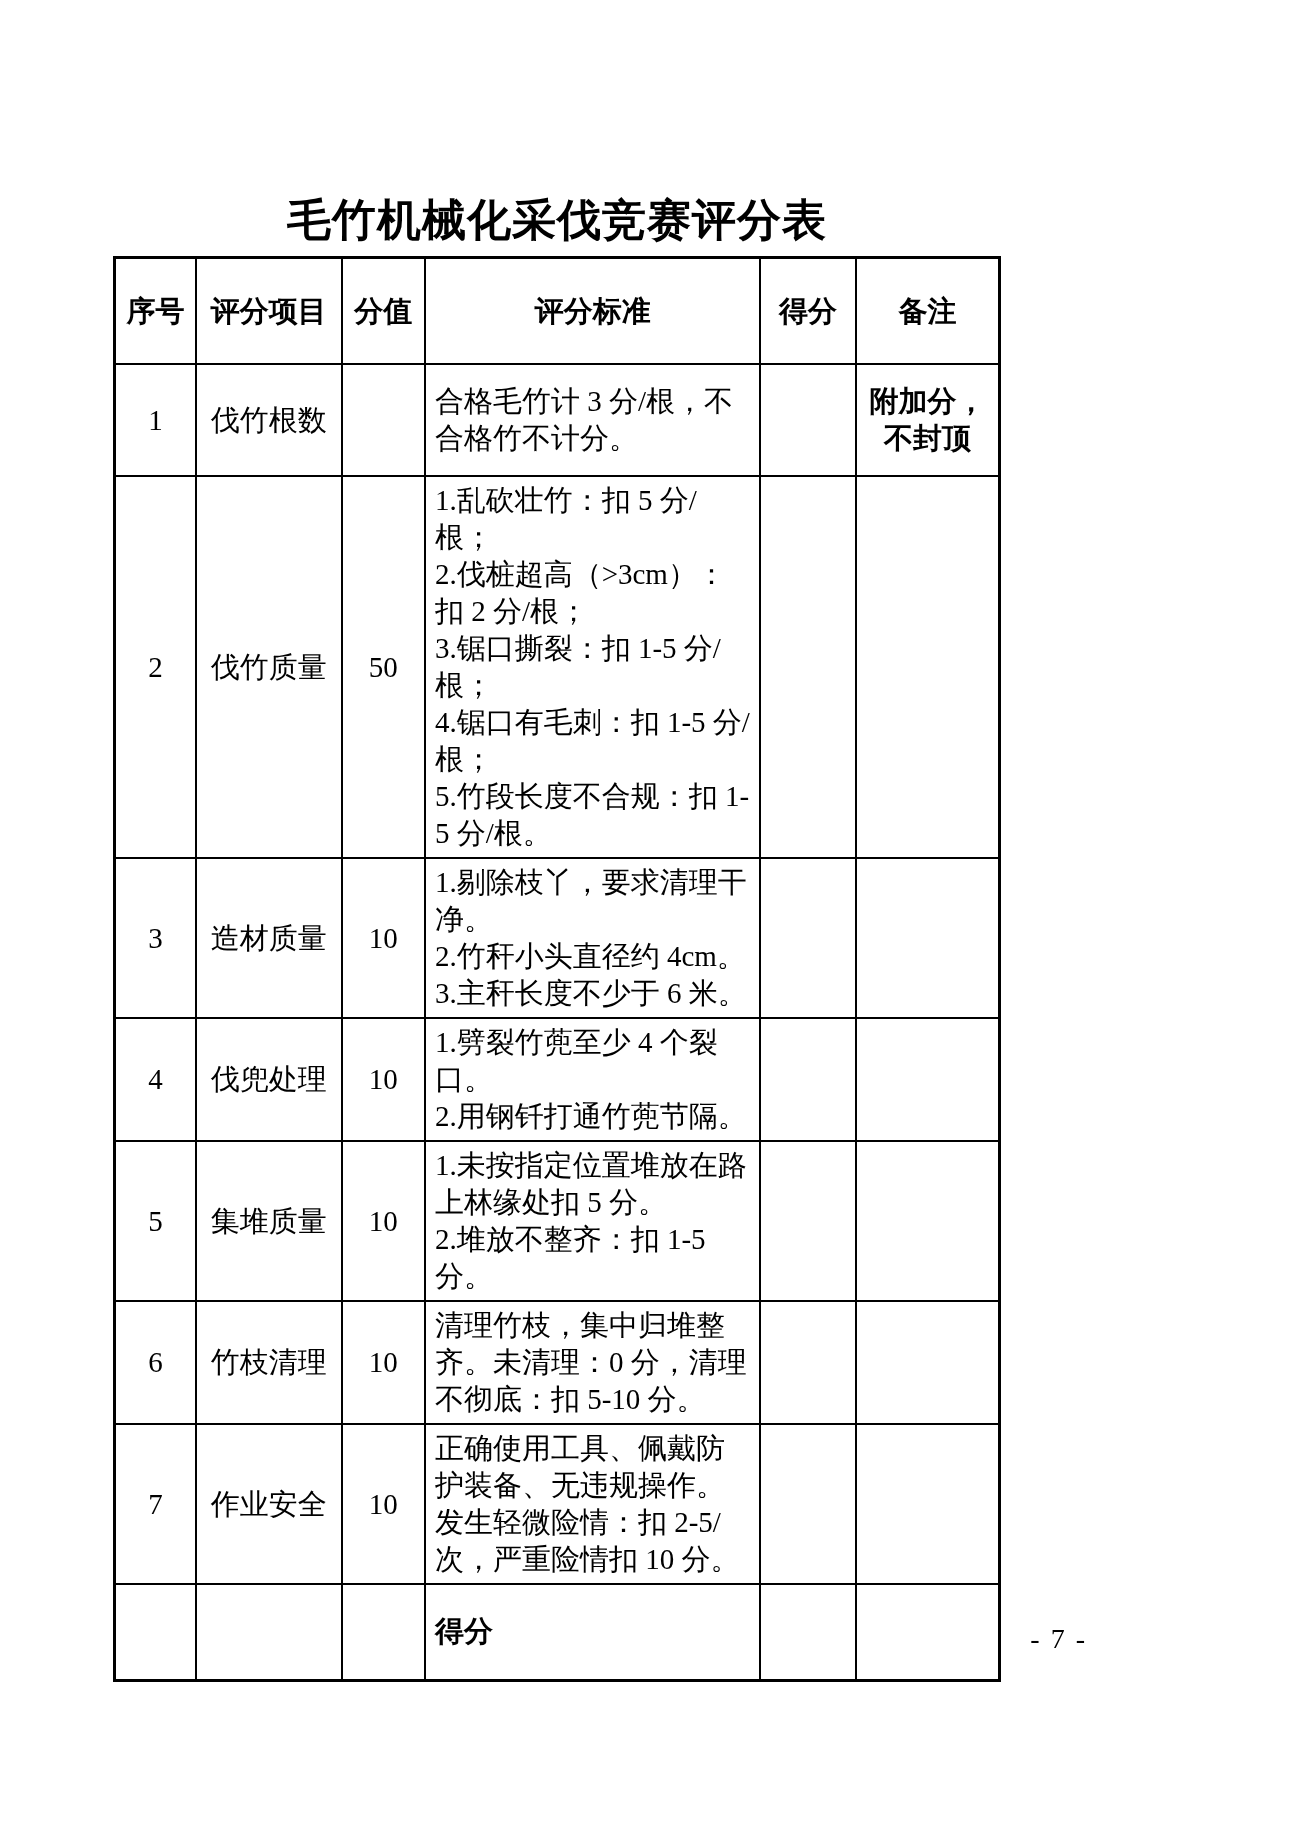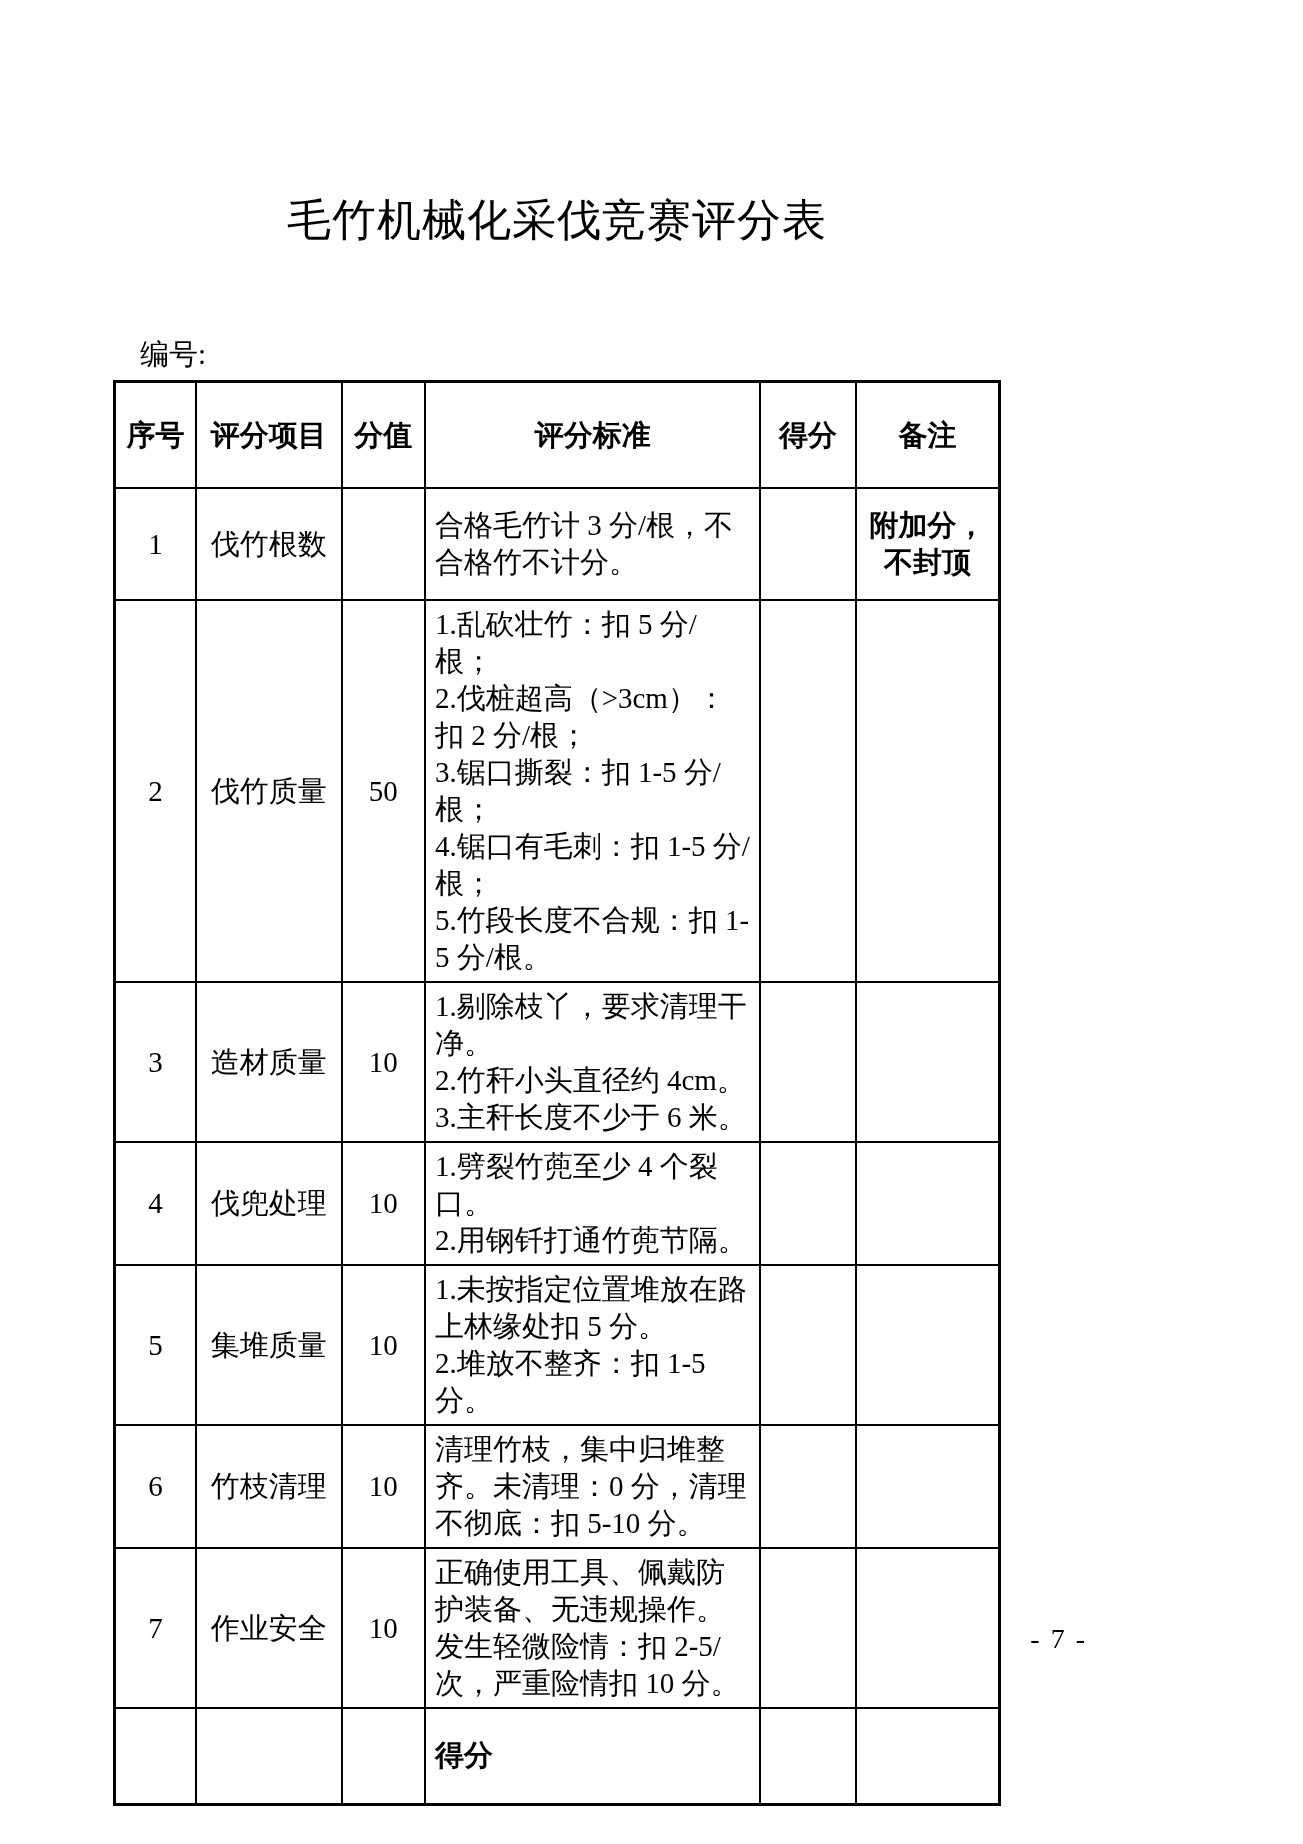--- a/index.html
+++ b/index.html
@@ -18,21 +18,21 @@
     position: absolute;
     left: 113px;
     top: 0;
     width: 888px;
   }
   .doc-title {
     margin: 0;
     padding-top: 192px;
     text-align: center;
     font-family: "Liberation Serif", "DejaVu Serif", serif;
-    font-weight: normal;
+    font-weight: bold;
     font-size: 44px;
     letter-spacing: 1px;
     line-height: 1.3;
   }
   .number-label {
     margin-top: 86px;
     margin-left: 27px;
     font-size: 29px;
     line-height: 38px;
   }
@@ -97,21 +97,20 @@
     font-size: 28px;
     line-height: 34px;
     letter-spacing: 2px;
   }
 </style>
 </head>
 <body>
 
 <div class="content">
   <h1 class="doc-title">毛竹机械化采伐竞赛评分表</h1>
-  <div class="number-label">编号:</div>
   <table class="score-table">
     <colgroup>
       <col class="col-no">
       <col class="col-item">
       <col class="col-points">
       <col class="col-criteria">
       <col class="col-score">
       <col class="col-remark">
     </colgroup>
     <thead>

